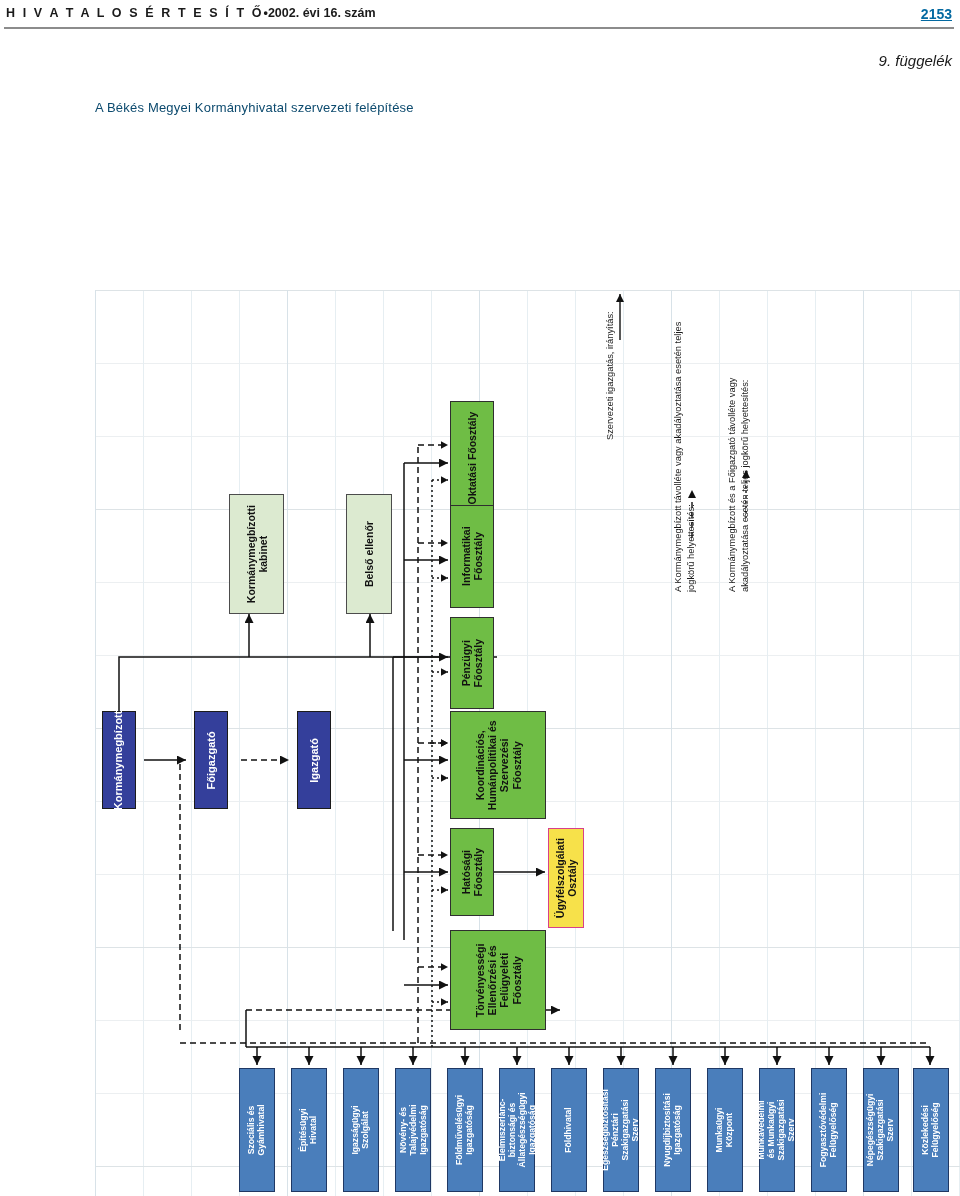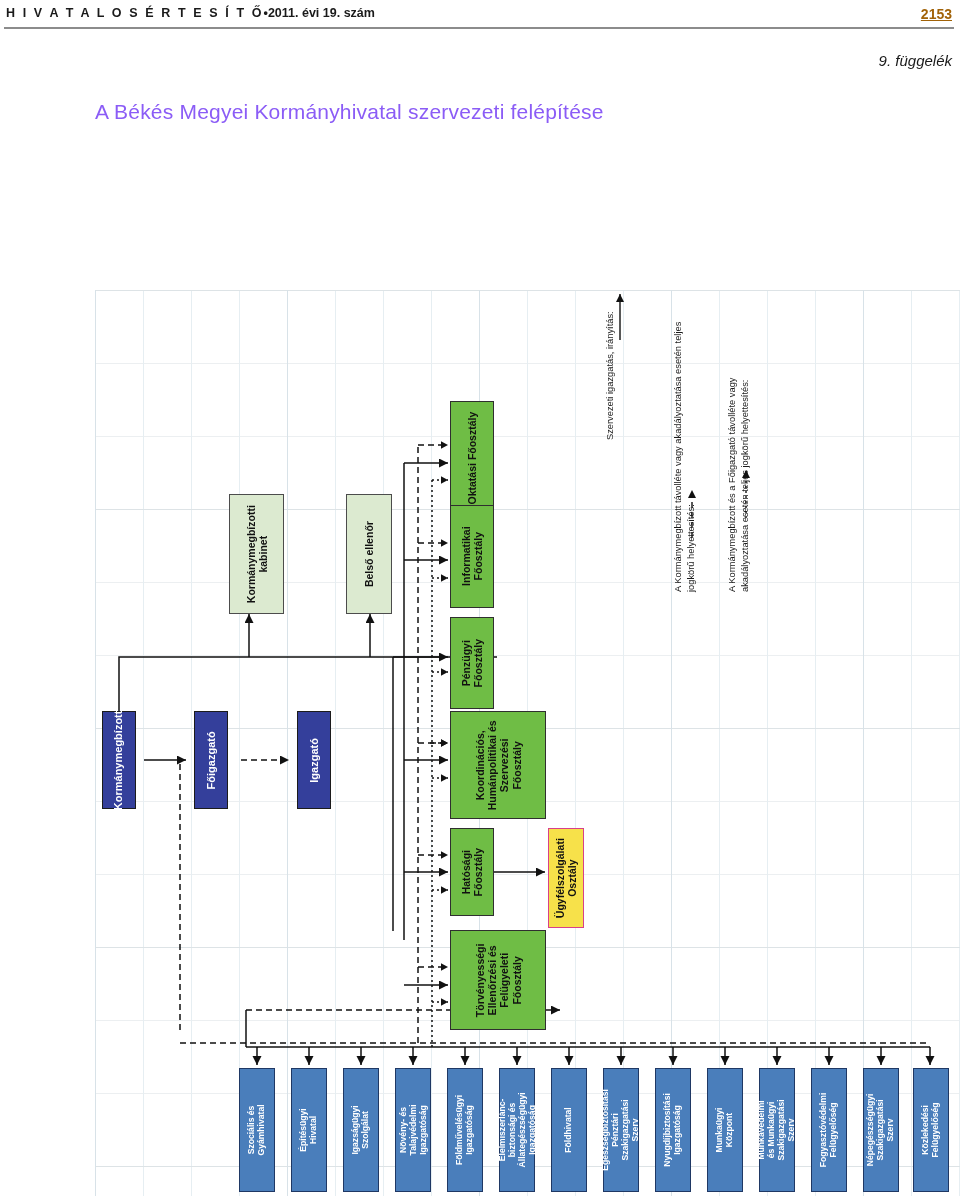--- a/index.html
+++ b/index.html
@@ -17,35 +17,35 @@
     position:absolute;left:0;top:0;width:960px;height:30px;
   }
   #header-left{
     position:absolute;left:6px;top:6px;
     font-size:12.5px;letter-spacing:2.1px;font-weight:600;color:#1a1a1a;
     white-space:nowrap;
   }
   #header-left .normal{letter-spacing:0px;font-weight:600;}
   #header-right{
     position:absolute;right:8px;top:6px;
-    font-size:14px;font-weight:700;color:#a16207;text-decoration:underline;
+    font-size:14px;font-weight:700;color:#0369a1;text-decoration:underline;
   }
   #header-rule{
     position:absolute;left:4px;top:27px;width:950px;height:2px;
     background:#8c8c8c;
   }
 
   
   #appendix-label{
     position:absolute;right:8px;top:52px;
     font-size:15px;font-style:italic;color:#1a1a1a;
   }
   #doc-title{
     position:absolute;left:95px;top:100px;
-    font-size:21px;color:#8b5cf6;letter-spacing:.2px;
+    font-size:13px;color:#0c4a6e;letter-spacing:.2px;
   }
 
   
   #chart{
     position:absolute;left:0;top:0;width:960px;height:1196px;
   }
   #grid-layer{
     position:absolute;left:95px;top:290px;width:865px;height:906px;
     background-image:
       linear-gradient(to right,#e6eef2 1px,transparent 1px),
@@ -92,21 +92,21 @@
     transform:rotate(-90deg);
     white-space:nowrap;
     font-size:9.3px;color:#1a1a1a;line-height:1.35;
   }
 </style>
 </head>
 <body>
 
 <div id="page-header">
   <div id="header-left">
-    <span>H I V A T A L O S   É R T E S Í T Ő</span><span class="normal">•</span><span class="normal" style="letter-spacing:0">2011. évi 19. szám</span>
+    <span>H I V A T A L O S   É R T E S Í T Ő</span><span class="normal">•</span><span class="normal" style="letter-spacing:0">2002. évi 16. szám</span>
   </div>
   <div id="header-right">2153</div>
   <div id="header-rule"></div>
 </div>
 
 <div id="appendix-label">9. függelék</div>
 <div id="doc-title">A Békés Megyei Kormányhivatal szervezeti felépítése</div>
 
 <div id="chart">
 

